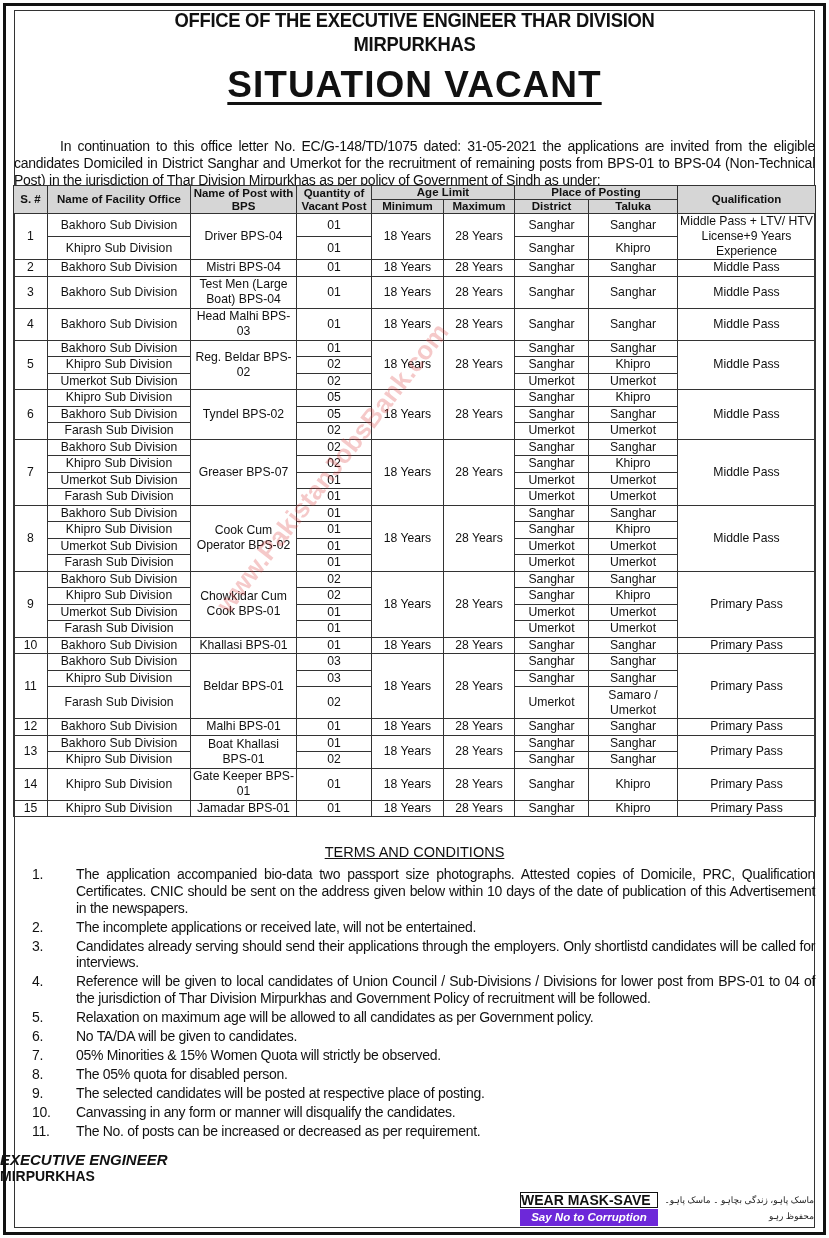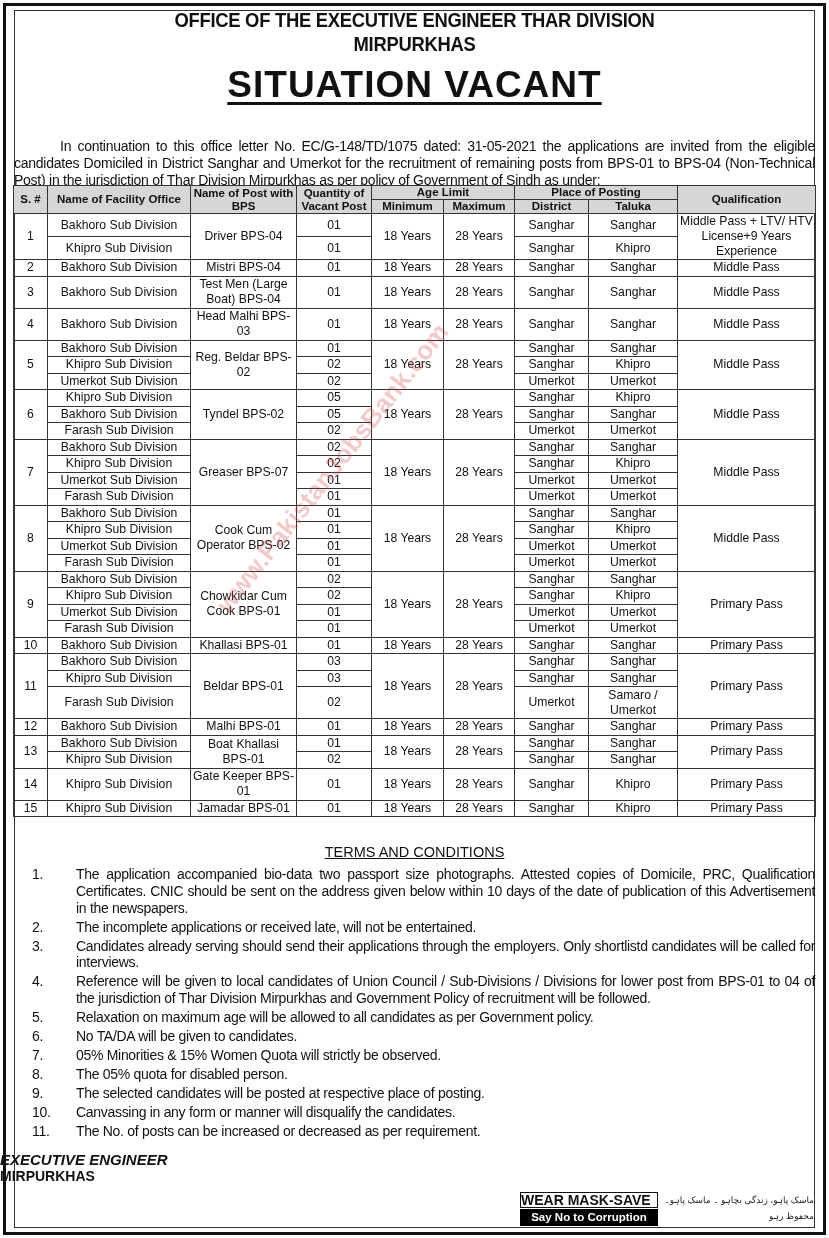--- a/index.html
+++ b/index.html
@@ -15,21 +15,21 @@
   table.vac th { background:#d6d6d6; font-weight:bold; font-size:11.5px; line-height:13px; }
   table.vac td.sub { height:15.5px; }
   .terms-title { position:absolute; left:0; right:0; top:844px; text-align:center; font-weight:normal; font-size:14.5px; text-decoration:underline; }
   ol.terms { position:absolute; left:32px; right:14px; top:866px; margin:0; padding:0; list-style:none; font-size:14px; line-height:16.8px; letter-spacing:-0.3px; }
   ol.terms li { position:relative; padding-left:44px; margin-bottom:2.2px; text-align:justify; }
   ol.terms li .num { position:absolute; left:0; top:0; }
   .sig { position:absolute; left:0; right:0; top:1151px; text-align:left; font-weight:bold; font-size:14px; line-height:17px; }
   .sig .t1 { font-style:italic; font-size:15px; }
   .ref { position:absolute; left:12px; top:1236px; font-size:12px; }
   .mask { position:absolute; left:520px; top:1192px; width:136px; height:14px; border:1px solid #111; font-size:14px; font-weight:bold; text-align:left; line-height:14px; }
-  .corr { position:absolute; left:520px; top:1209px; width:138px; height:17px; background:#000000; color:#fff; font-size:11.5px; font-weight:bold; text-align:center; line-height:17px; }
+  .corr { position:absolute; left:520px; top:1209px; width:138px; height:17px; background:#6d28d9; color:#fff; font-size:11.5px; font-weight:bold; text-align:center; line-height:17px;font-style:italic; }
   .urdu { position:absolute; left:664px; top:1192px; width:150px; font-size:9px; line-height:16px; direction:rtl; text-align:right; color:#222; }
   .watermark { position:absolute; left:210px; top:600px; font-size:26px; color:rgba(220,60,60,0.28); transform:rotate(-52deg); transform-origin:left top; white-space:nowrap; pointer-events:none; font-weight:bold; }
 </style>
 </head>
 <body>
 
 <div class="frame">
     <div class="frame-inner"></div>
   </div>
 

